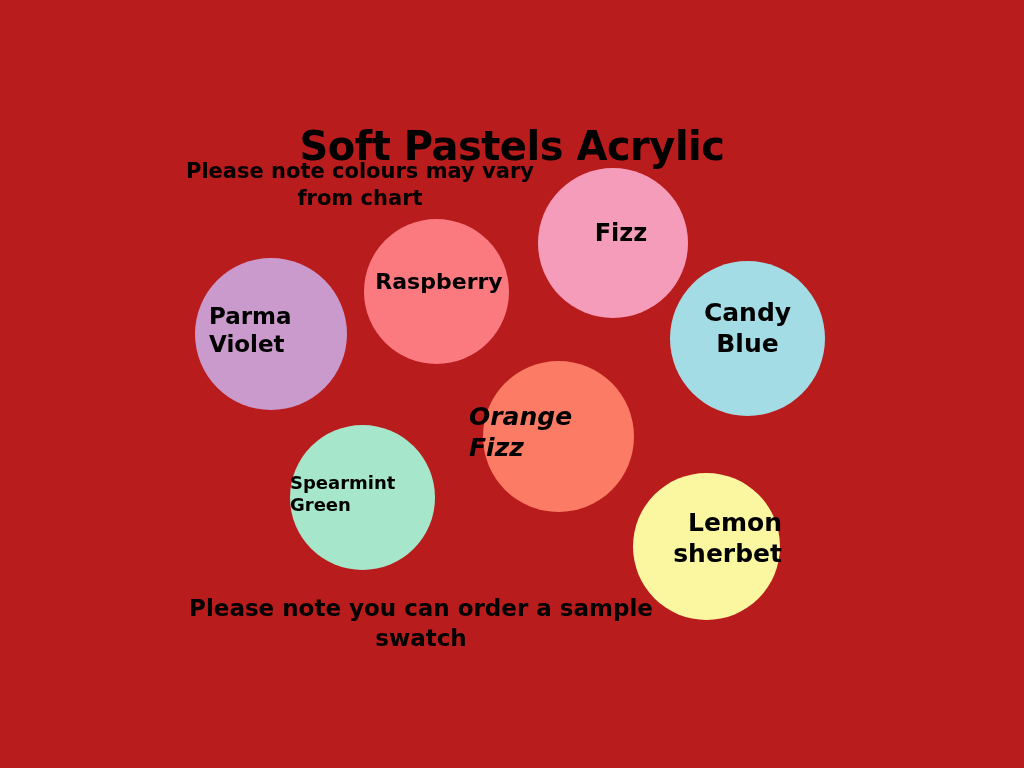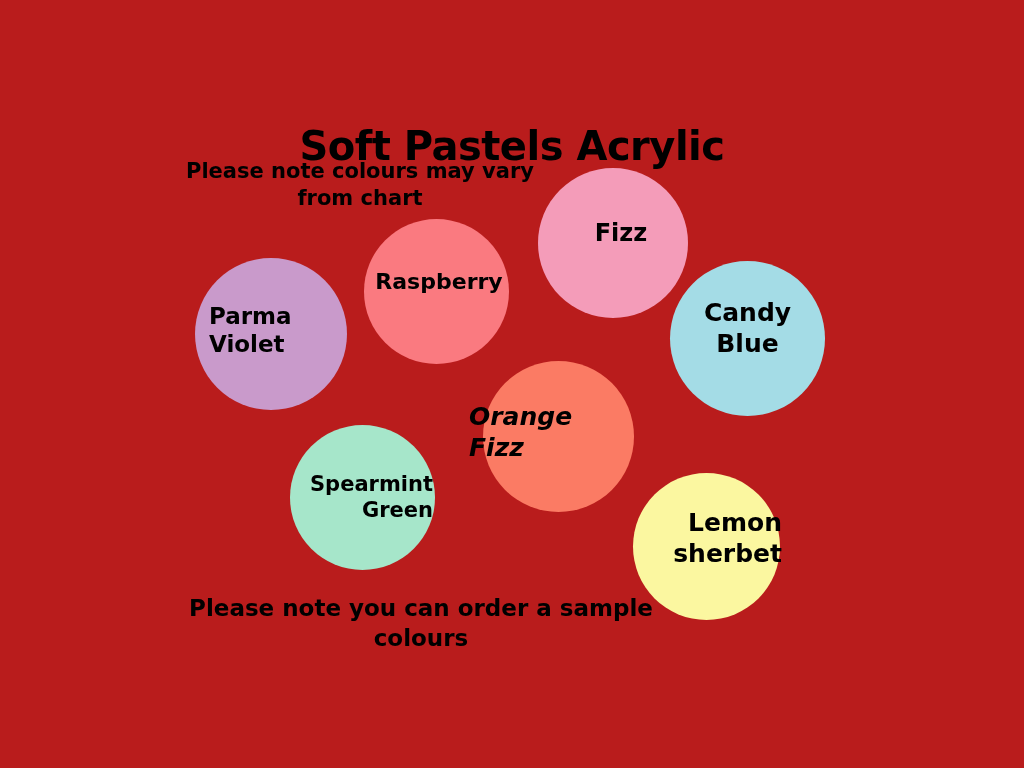--- a/index.html
+++ b/index.html
@@ -91,22 +91,22 @@
       <div class="swatch-label" style="left: 364px; top: 269px; width: 150px; text-align: center; font-size: 22px;">Raspberry</div>
       <div class="swatch" style="left: 538px; top: 168px; width: 150px; height: 150px; background: rgb(244, 156, 185); z-index: 12;"></div>
       <div class="swatch-label" style="left: 566px; top: 219px; width: 110px; text-align: center; font-size: 24px;">Fizz</div>
       <div class="swatch" style="left: 669.5px; top: 260.5px; width: 155px; height: 155px; background: rgb(164, 220, 230); z-index: 13;"></div>
       <div class="swatch-label" style="left: 676px; top: 298px; width: 143px; text-align: center; font-size: 25px;">Candy
 Blue</div>
       <div class="swatch" style="left: 482.5px; top: 360.5px; width: 151px; height: 151px; background: rgb(251, 123, 100); z-index: 14;"></div>
       <div class="swatch-label" style="left: 469px; top: 402px; width: 143px; text-align: left; font-size: 25px; font-style: italic;">Orange
 Fizz</div>
       <div class="swatch" style="left: 289.5px; top: 424.5px; width: 145px; height: 145px; background: rgb(166, 230, 202); z-index: 15;"></div>
-      <div class="swatch-label" style="left: 290px; top: 472px; width: 143px; text-align: right; font-size: 21px;">Spearmint
+      <div class="swatch-label" style="left: 290px; top: 472px; width: 143px; text-align: left; font-size: 18px;">Spearmint
 Green</div>
       <div class="swatch" style="left: 632.5px; top: 472.5px; width: 147px; height: 147px; background: rgb(251, 247, 160); z-index: 16;"></div>
       <div class="swatch-label" style="left: 632px; top: 508px; width: 150px; text-align: right; font-size: 25px;">Lemon
 sherbet</div>
     </div>
 
-  <div class="note-bottom">Please note you can order a sample colours</div>
+  <div class="note-bottom">Please note you can order a sample swatch</div>
 
 </div>
 
 </body></html>

